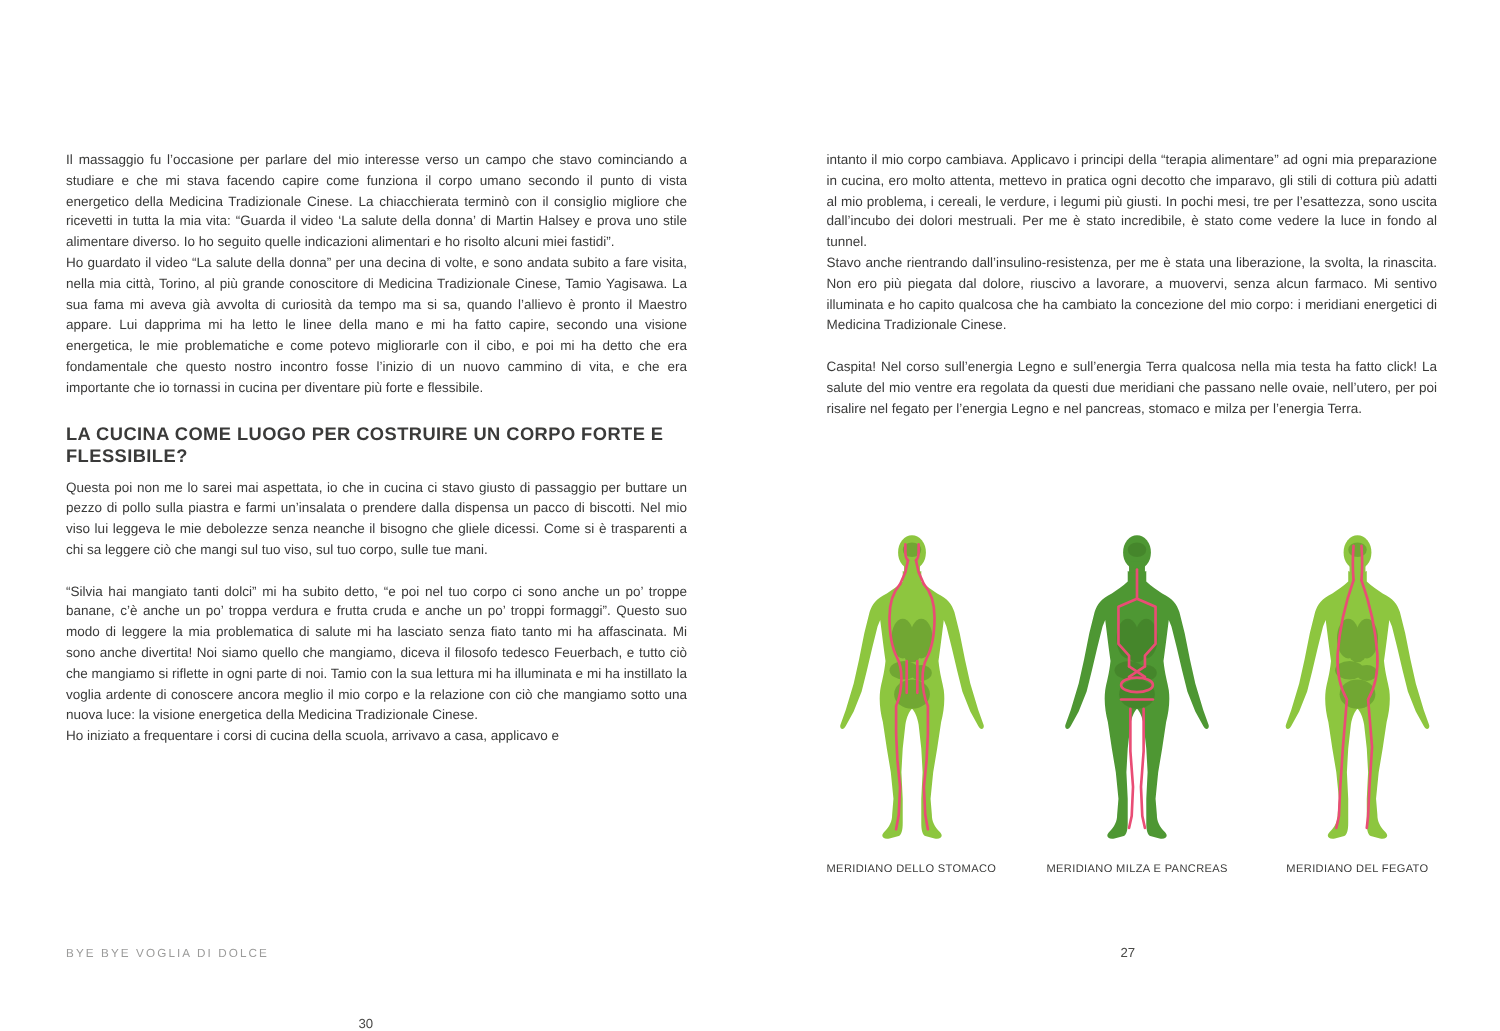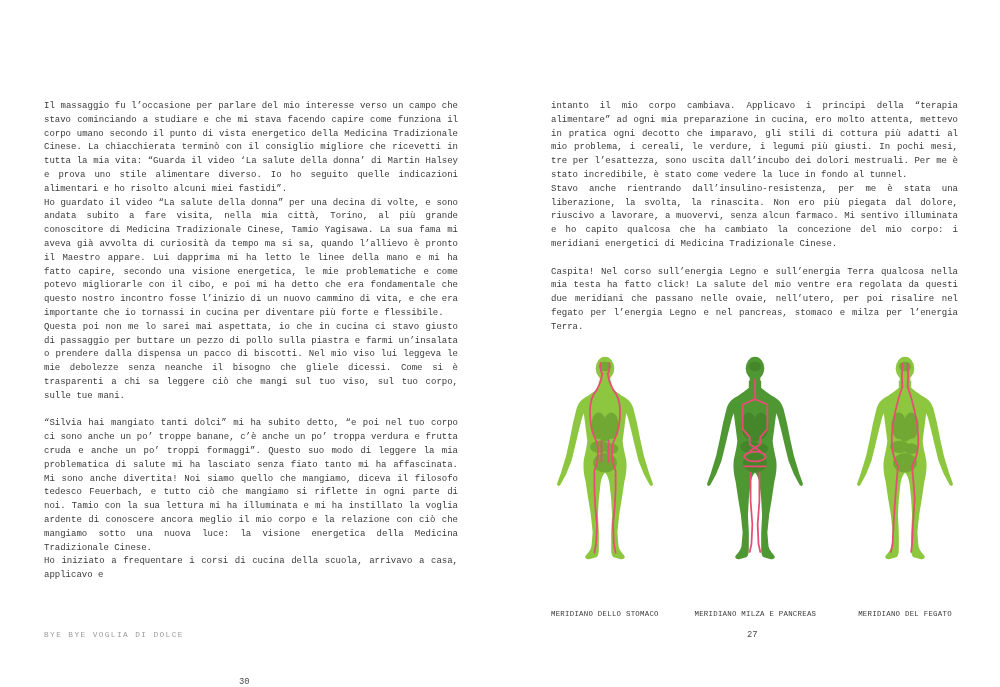--- a/index.html
+++ b/index.html
@@ -1,43 +1,44 @@
 <!DOCTYPE html>
 <html><head>
 <meta charset="utf-8">
 <style>
   html,body{margin:0;padding:0;background:#ffffff;}
   .spread{position:relative;width:1000px;height:687px;background:#ffffff;overflow:hidden;
-          font-family:Liberation Mono, monospace;color:#3a3a39;}
+          font-family:Liberation Sans, sans-serif;color:#3a3a39;}
   .col{position:absolute;top:100px;font-size:9px;line-height:13.8px;text-align:justify;}
   .col p{margin:0;}
   .left-col{left:44px;width:414px;}
   .right-col{left:551px;width:407px;}
   .heading{font-weight:bold;font-size:12.2px;line-height:15.5px;letter-spacing:.3px;
            margin:16px 0 6px 0 !important;text-align:left;}
   .mt{margin-top:13.8px !important;}
   .figures{position:absolute;left:551px;top:355px;width:407px;display:flex;
            justify-content:space-between;align-items:flex-start;}
-  .fig{display:flex;flex-direction:column;align-items:center;gap:36px;}
+  .fig{display:flex;flex-direction:column;align-items:center;}
   .fig svg{display:block;margin-bottom:7px;}
   .caption{font-size:7.4px;letter-spacing:.25px;white-space:nowrap;color:#3a3a39;}
   .footer-title{position:absolute;left:44px;top:631px;font-size:7.8px;letter-spacing:1.4px;
                 color:#9b9b9a;}
   .pagenum{position:absolute;top:630px;font-size:8.8px;color:#4a4a48;}
   .pn-left{left:239px;margin-top:47px;}
   .pn-right{left:747px;}
 </style>
 </head>
 <body>
 
 <div class="spread">
 
   <div class="col left-col">
     <p>Il massaggio fu l’occasione per parlare del mio interesse verso un campo che stavo cominciando a studiare e che mi stava facendo capire come funziona il corpo umano secondo il punto di vista energetico della Medicina Tradizionale Cinese. La chiacchierata terminò con il consiglio migliore che ricevetti in tutta la mia vita: “Guarda il video ‘La salute della donna’ di Martin Halsey e prova uno stile alimentare diverso. Io ho seguito quelle indicazioni alimentari e ho risolto alcuni miei fastidi”.</p>
     <p>Ho guardato il video “La salute della donna” per una decina di volte, e sono andata subito a fare visita, nella mia città, Torino, al più grande conoscitore di Medicina Tradizionale Cinese, Tamio Yagisawa. La sua fama mi aveva già avvolta di curiosità da tempo ma si sa, quando l’allievo è pronto il Maestro appare. Lui dapprima mi ha letto le linee della mano e mi ha fatto capire, secondo una visione energetica, le mie problematiche e come potevo migliorarle con il cibo, e poi mi ha detto che era fondamentale che questo nostro incontro fosse l’inizio di un nuovo cammino di vita, e che era importante che io tornassi in cucina per diventare più forte e flessibile.</p>
+    <p class="heading">LA CUCINA COME LUOGO PER COSTRUIRE UN CORPO FORTE E FLESSIBILE?</p>
     <p>Questa poi non me lo sarei mai aspettata, io che in cucina ci stavo giusto di passaggio per buttare un pezzo di pollo sulla piastra e farmi un’insalata o prendere dalla dispensa un pacco di biscotti. Nel mio viso lui leggeva le mie debolezze senza neanche il bisogno che gliele dicessi. Come si è trasparenti a chi sa leggere ciò che mangi sul tuo viso, sul tuo corpo, sulle tue mani.</p>
     <p class="mt">“Silvia hai mangiato tanti dolci” mi ha subito detto, “e poi nel tuo corpo ci sono anche un po’ troppe banane, c’è anche un po’ troppa verdura e frutta cruda e anche un po’ troppi formaggi”. Questo suo modo di leggere la mia problematica di salute mi ha lasciato senza fiato tanto mi ha affascinata. Mi sono anche divertita! Noi siamo quello che mangiamo, diceva il filosofo tedesco Feuerbach, e tutto ciò che mangiamo si riflette in ogni parte di noi. Tamio con la sua lettura mi ha illuminata e mi ha instillato la voglia ardente di conoscere ancora meglio il mio corpo e la relazione con ciò che mangiamo sotto una nuova luce: la visione energetica della Medicina Tradizionale Cinese.</p>
     <p>Ho iniziato a frequentare i corsi di cucina della scuola, arrivavo a casa, applicavo e</p>
   </div>
 
   <div class="col right-col">
     <p>intanto il mio corpo cambiava. Applicavo i principi della “terapia alimentare” ad ogni mia preparazione in cucina, ero molto attenta, mettevo in pratica ogni decotto che imparavo, gli stili di cottura più adatti al mio problema, i cereali, le verdure, i legumi più giusti. In pochi mesi, tre per l’esattezza, sono uscita dall’incubo dei dolori mestruali. Per me è stato incredibile, è stato come vedere la luce in fondo al tunnel.</p>
     <p>Stavo anche rientrando dall’insulino-resistenza, per me è stata una liberazione, la svolta, la rinascita. Non ero più piegata dal dolore, riuscivo a lavorare, a muovervi, senza alcun farmaco. Mi sentivo illuminata e ho capito qualcosa che ha cambiato la concezione del mio corpo: i meridiani energetici di Medicina Tradizionale Cinese.</p>
     <p class="mt">Caspita! Nel corso sull’energia Legno e sull’energia Terra qualcosa nella mia testa ha fatto click! La salute del mio ventre era regolata da questi due meridiani che passano nelle ovaie, nell’utero, per poi risalire nel fegato per l’energia Legno e nel pancreas, stomaco e milza per l’energia Terra.</p>
   </div>

